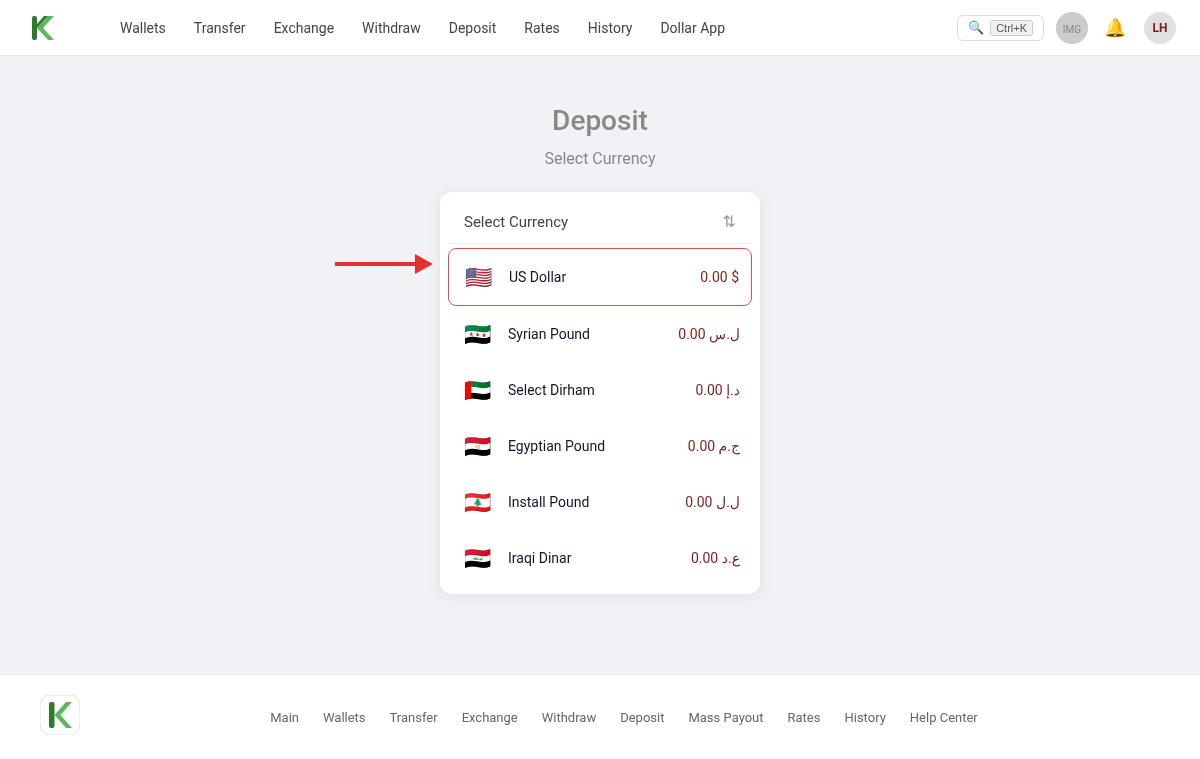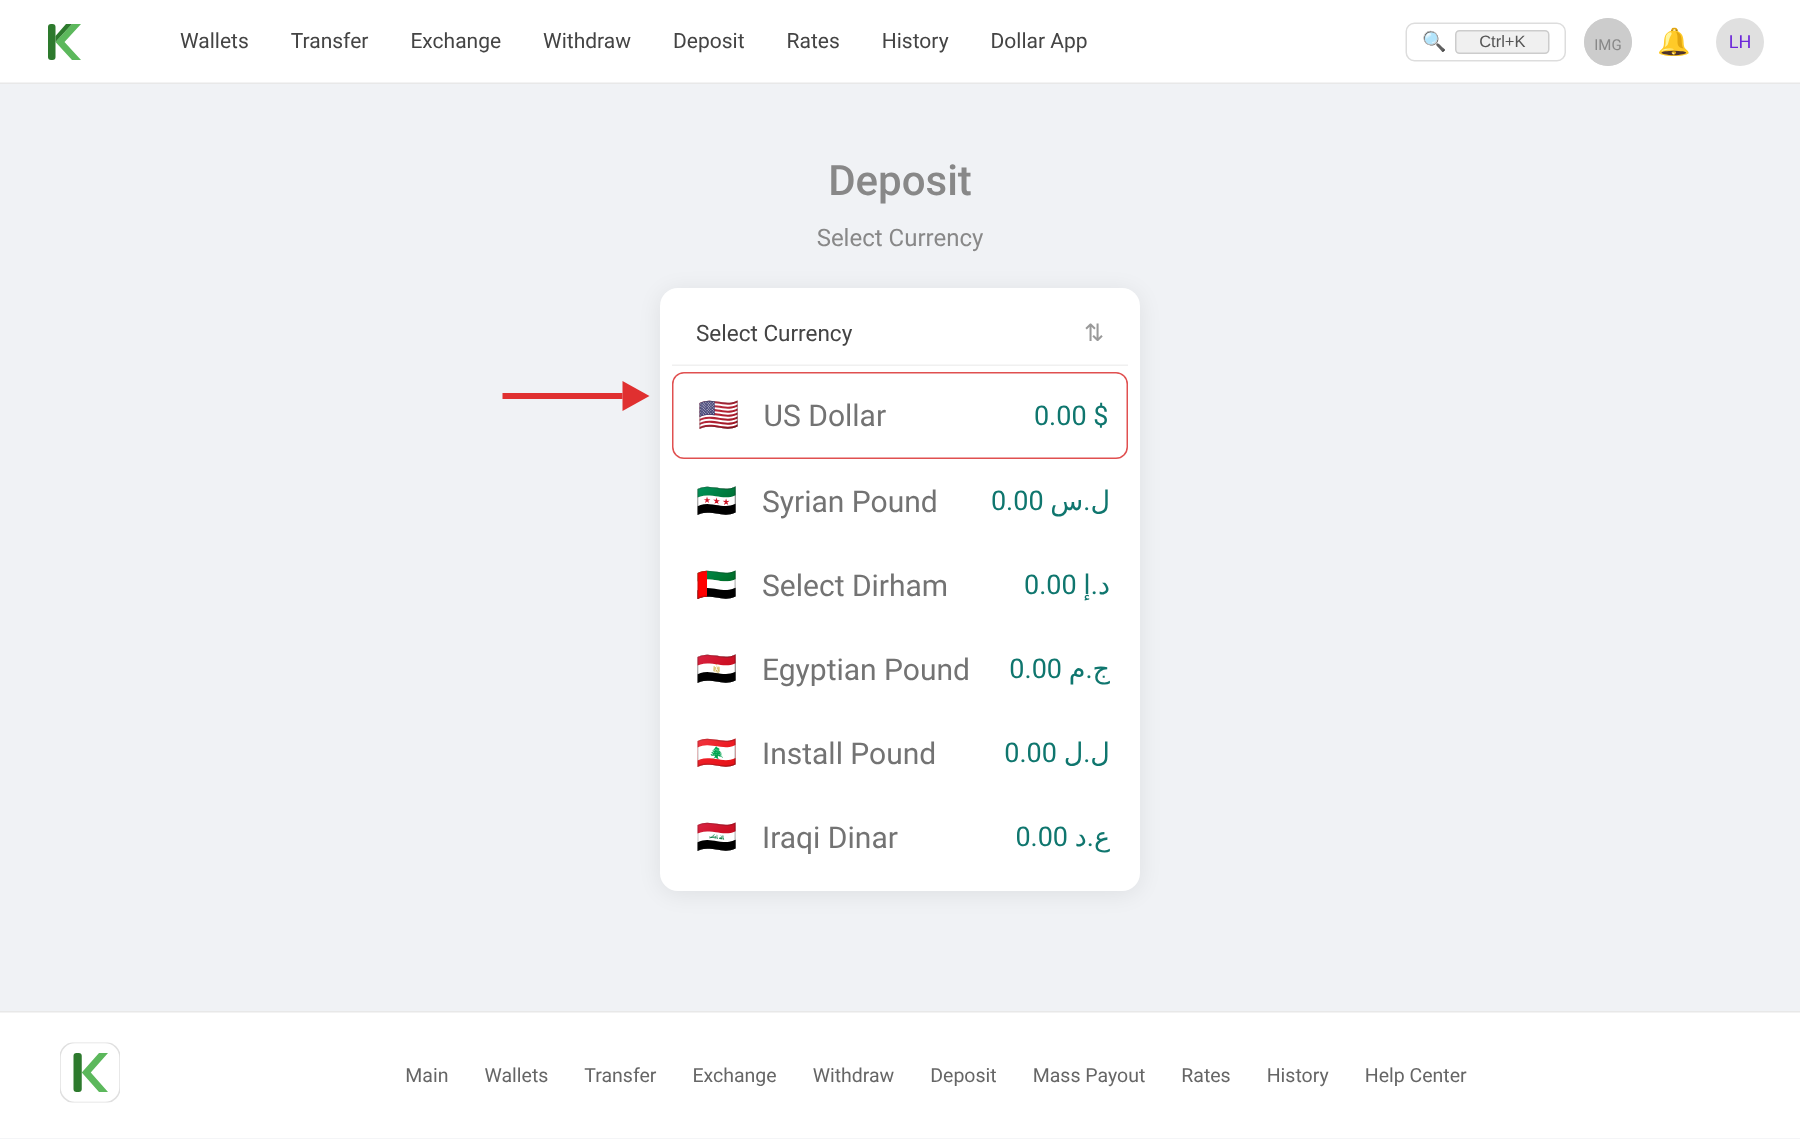--- a/index.html
+++ b/index.html
@@ -62,21 +62,21 @@
       padding: 4px 10px;
       cursor: pointer;
       background: #fff;
       font-size: 13px;
       color: #666;
     }
     .kbd {
       background: #f0f0f0;
       border: 1px solid #ccc;
       border-radius: 3px;
-      padding: 1px 15px;
+      padding: 1px 5px;
       font-size: 11px;
       color: #555;
     }
     .avatar-img {
       width: 32px;
       height: 32px;
       border-radius: 50%;
       background: #ccc;
       overflow: hidden;
     }
@@ -93,22 +93,22 @@
     }
     .user-initials {
       width: 32px;
       height: 32px;
       border-radius: 50%;
       background: #e0e0e0;
       display: flex;
       align-items: center;
       justify-content: center;
       font-size: 12px;
-      font-weight: 400;
-      color: #6d28d9;
+      font-weight: 700;
+      color: #7f1d1d;
       cursor: pointer;
     }
 
     
     main {
       flex: 1;
       display: flex;
       flex-direction: column;
       align-items: center;
       padding: 48px 24px;
@@ -167,26 +167,26 @@
       border-radius: 50%;
       overflow: hidden;
       flex-shrink: 0;
       display: flex;
       align-items: center;
       justify-content: center;
       font-size: 22px;
     }
     .currency-name {
       flex: 1;
-      font-size: 20px;
-      color: #737373;
+      font-size: 14px;
+      color: #0f172a;
     }
     .currency-amount {
-      font-size: 18px;
-      color: #0f766e;
+      font-size: 14px;
+      color: #7f1d1d;
       direction: rtl;
     }
     .arrow-shaft {
       height: 4px;
       width: 80px;
       background: #e03030;
     }
     .arrow-head {
       width: 0;
       height: 0;

